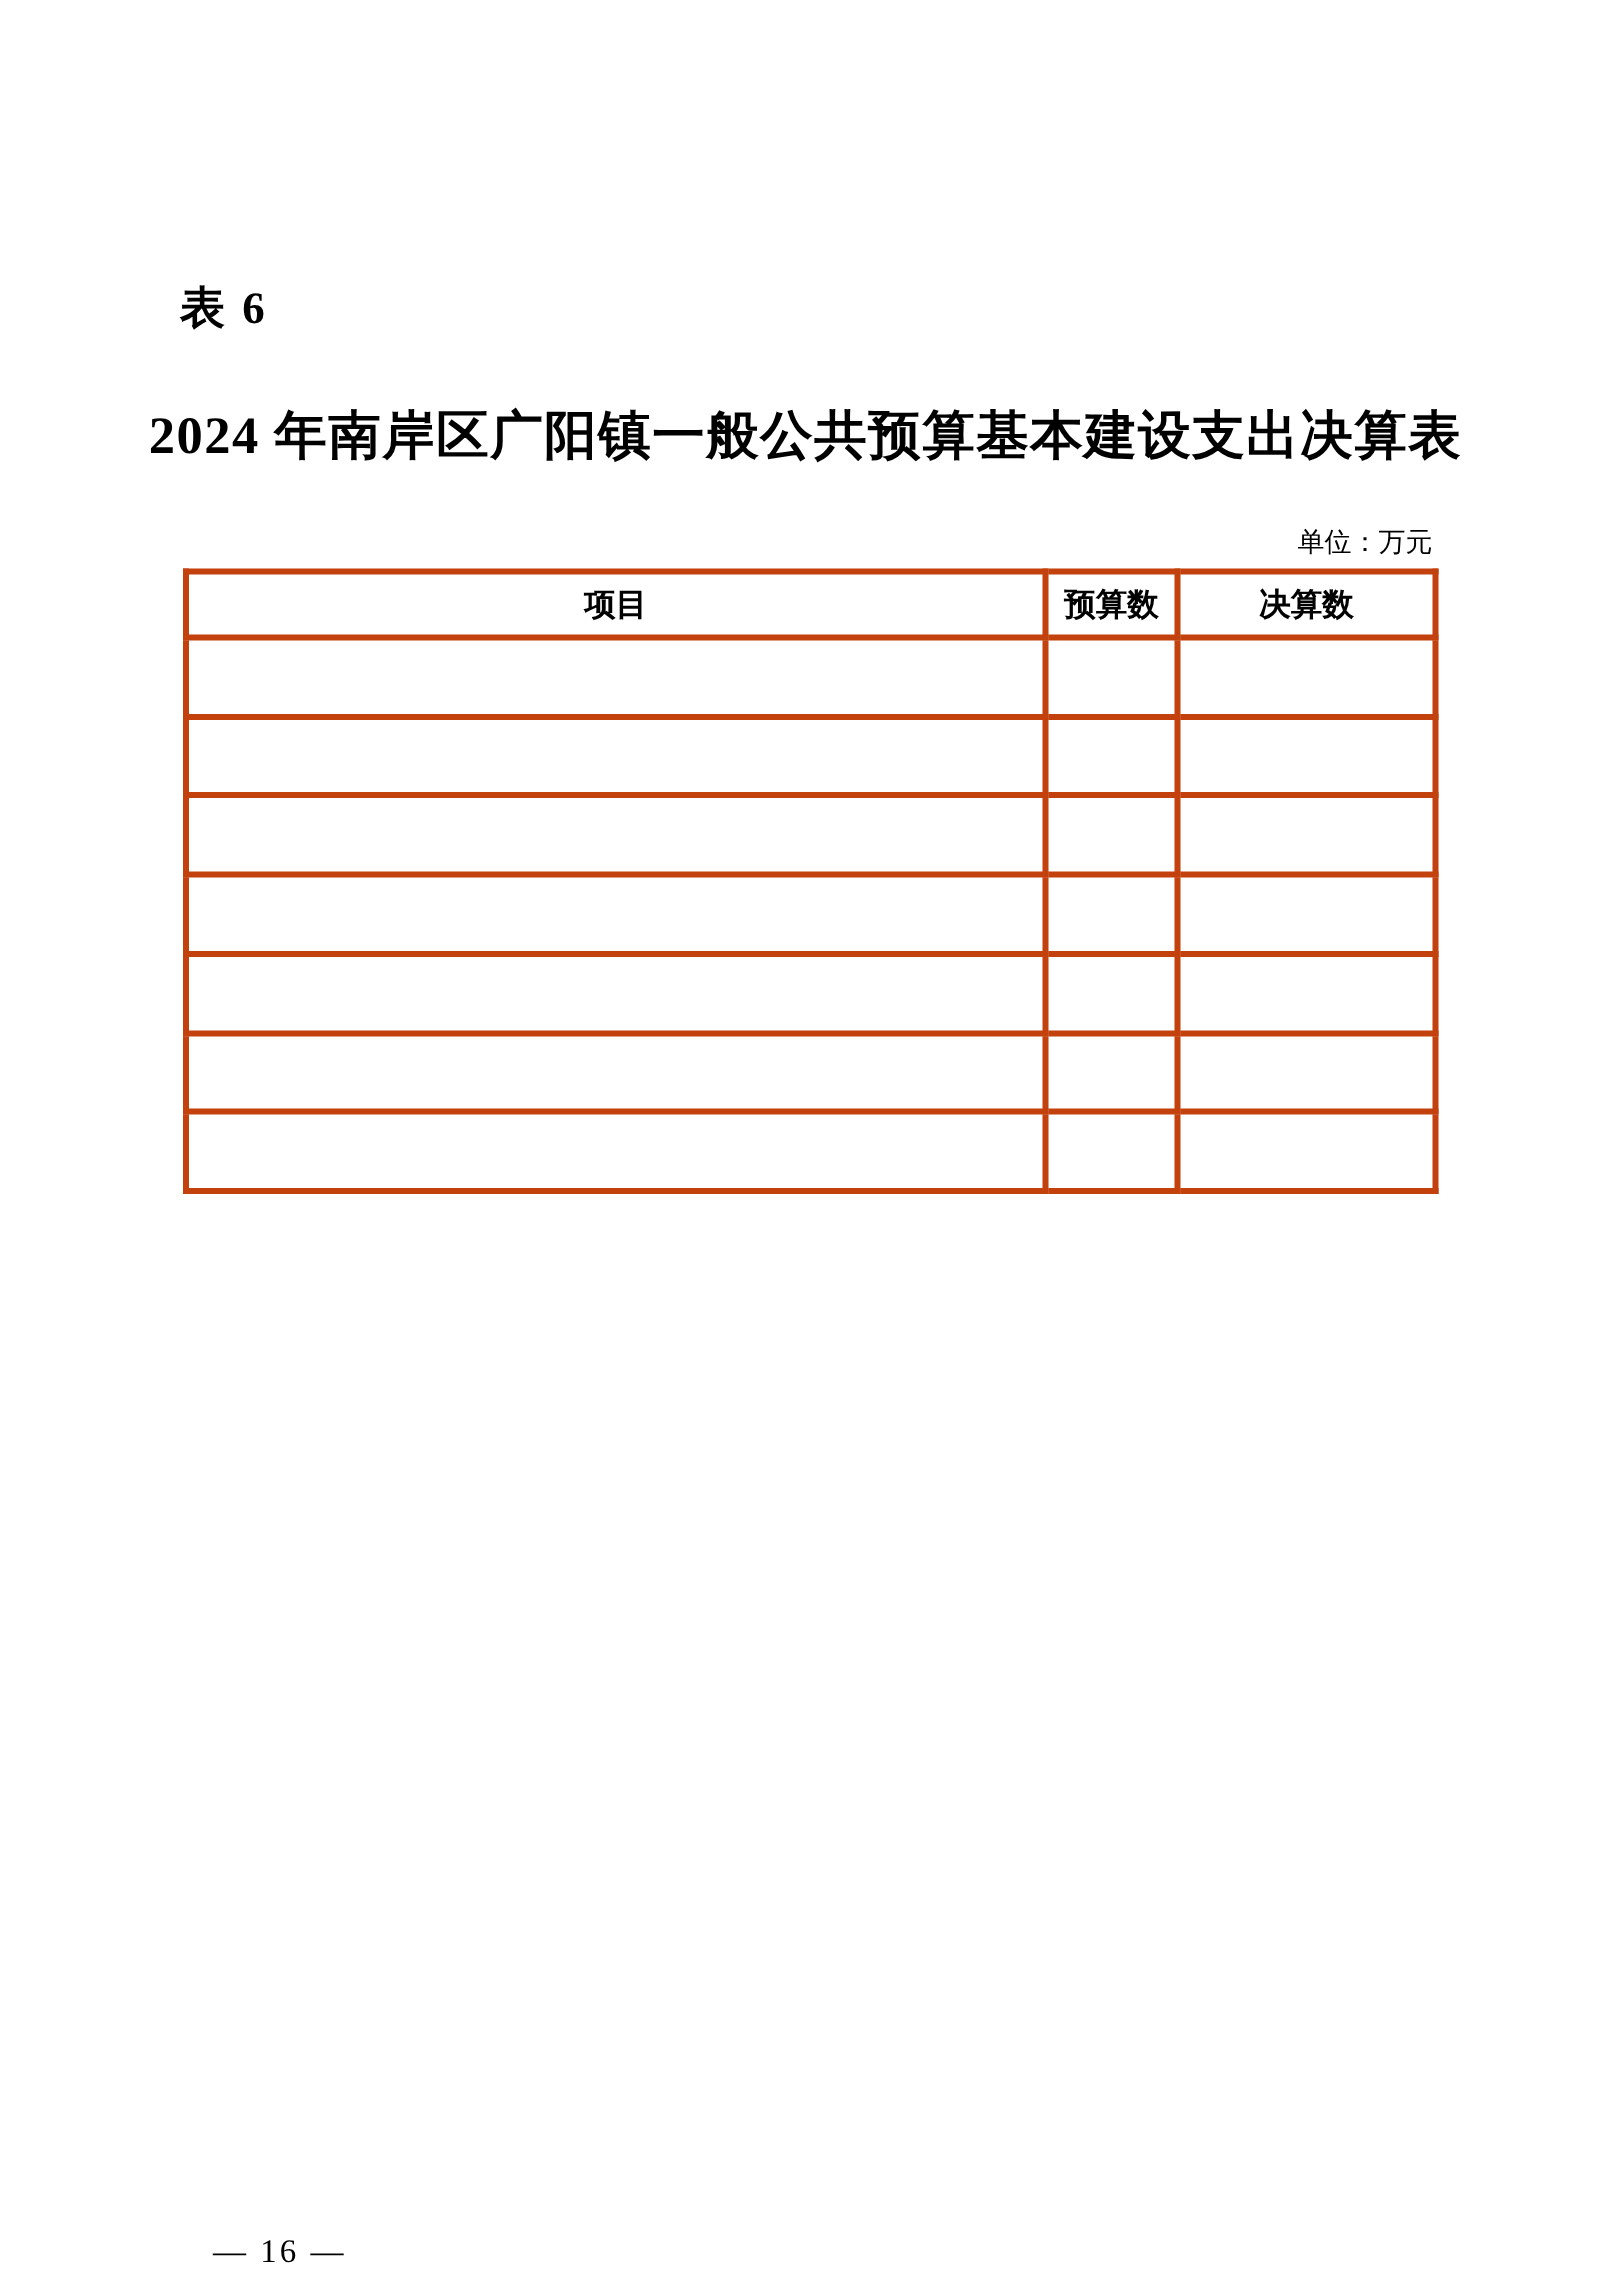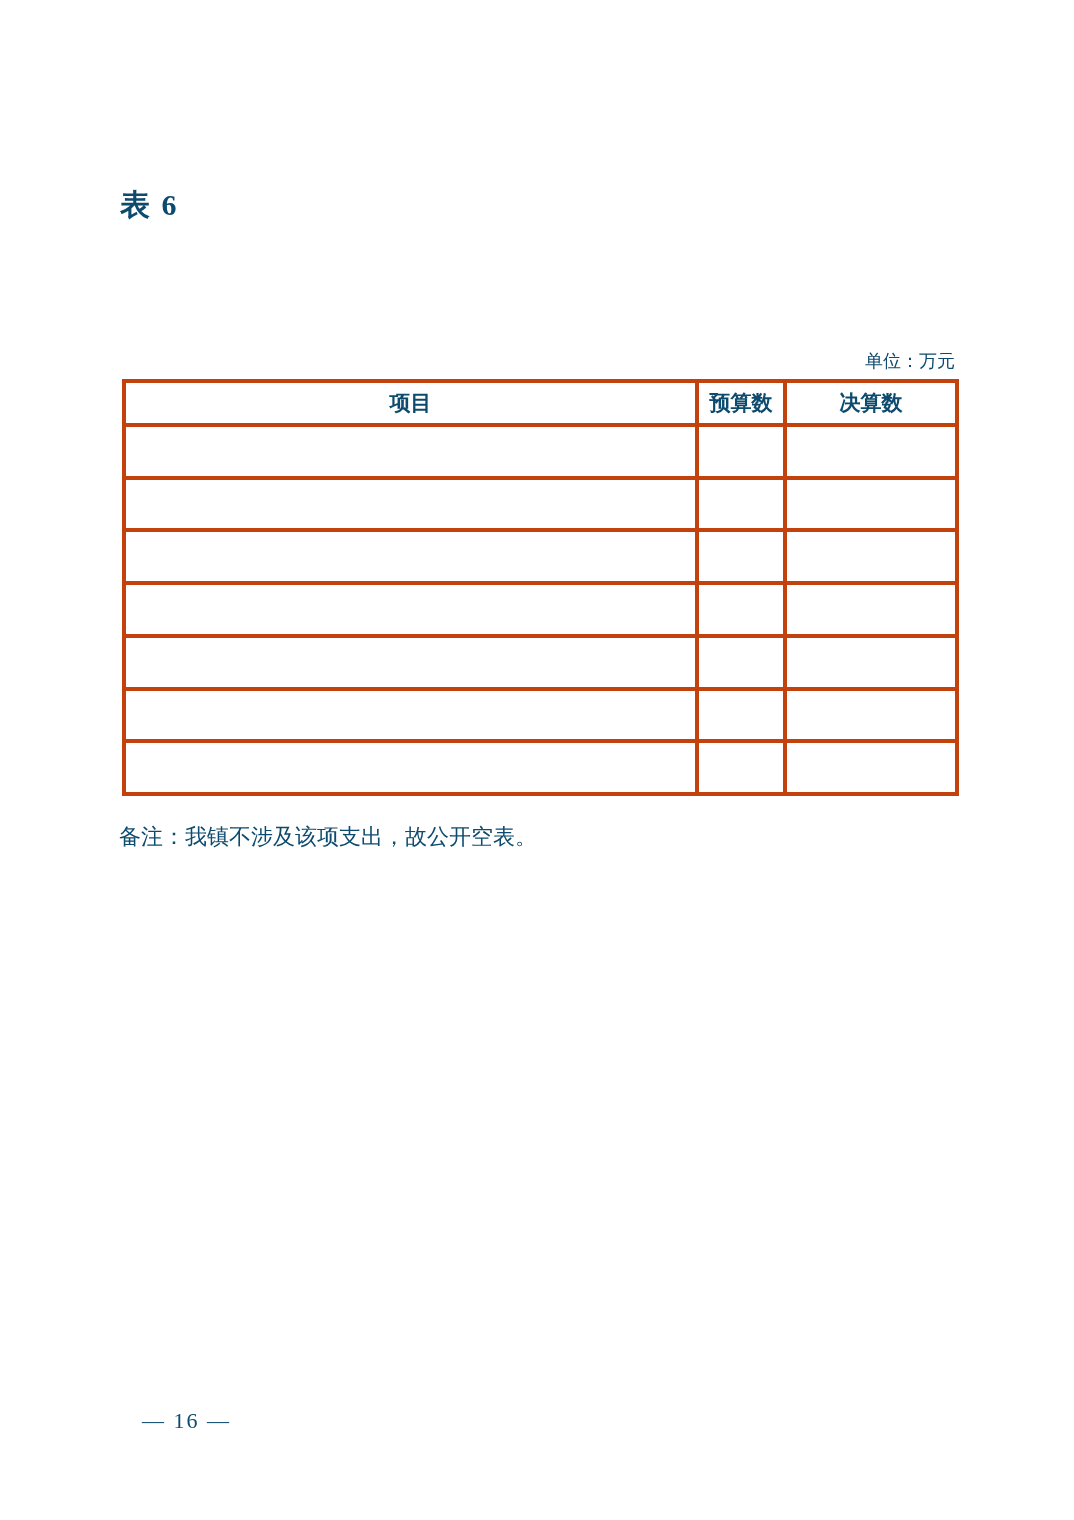--- a/index.html
+++ b/index.html
@@ -5,21 +5,21 @@
   html, body {
     margin: 0;
     padding: 0;
     background: #ffffff;
   }
   .page {
     position: relative;
     width: 1074px;
     height: 1520px;
     background: #ffffff;
-    color: #0c4a6e;
+    color: #000000;
     font-family: "Liberation Serif", "DejaVu Serif", serif;
     overflow: hidden;
   }
   .table-label {
     position: absolute;
     left: 120px;
     top: 185px;
     font-size: 30px;
     font-weight: bold;
     letter-spacing: 2px;
@@ -67,32 +67,33 @@
   table.budget-table th { font-weight: bold; }
   .note {
     position: absolute;
     left: 119px;
     top: 822px;
     font-size: 22px;
   }
   .page-number {
     position: absolute;
     left: 142px;
-    top: 1408px;
+    top: 1488px;
     font-size: 22px;
     letter-spacing: 2px;
   }
 </style>
 </head>
 <body>
 
 <div class="page">
 
   <div class="table-label">表 6</div>
 
+  <h1 class="doc-title">2024 年南岸区广阳镇一般公共预算基本建设支出决算表</h1>
 
   <div class="unit-label">单位：万元</div>
 
   <table class="budget-table">
     <colgroup>
       <col class="c1">
       <col class="c2">
       <col class="c3">
     </colgroup>
     <thead>
@@ -134,17 +135,16 @@
         <td></td>
       </tr>
       <tr>
         <td></td>
         <td></td>
         <td></td>
       </tr>
     </tbody>
   </table>
 
-  <div class="note">备注：我镇不涉及该项支出，故公开空表。</div>
 
   <div class="page-number">— 16 —</div>
 
 </div>
 
 </body></html>

